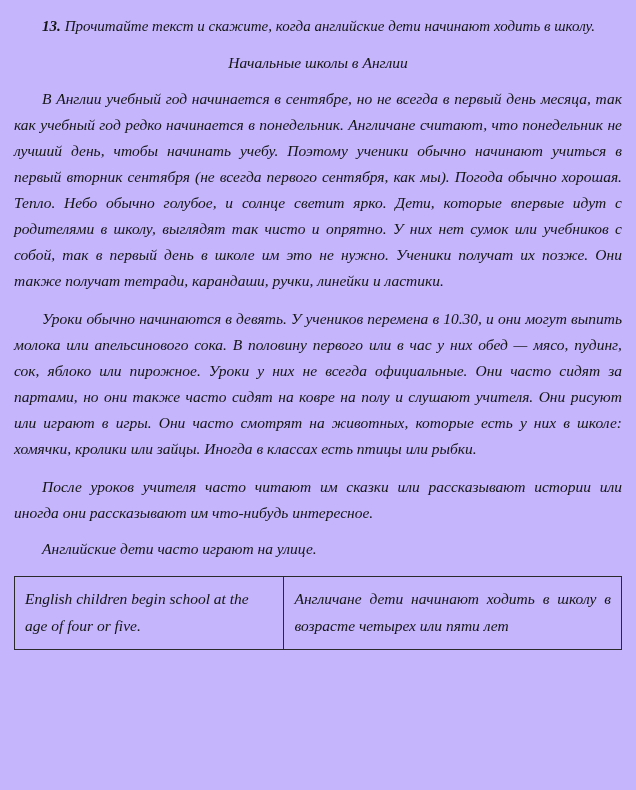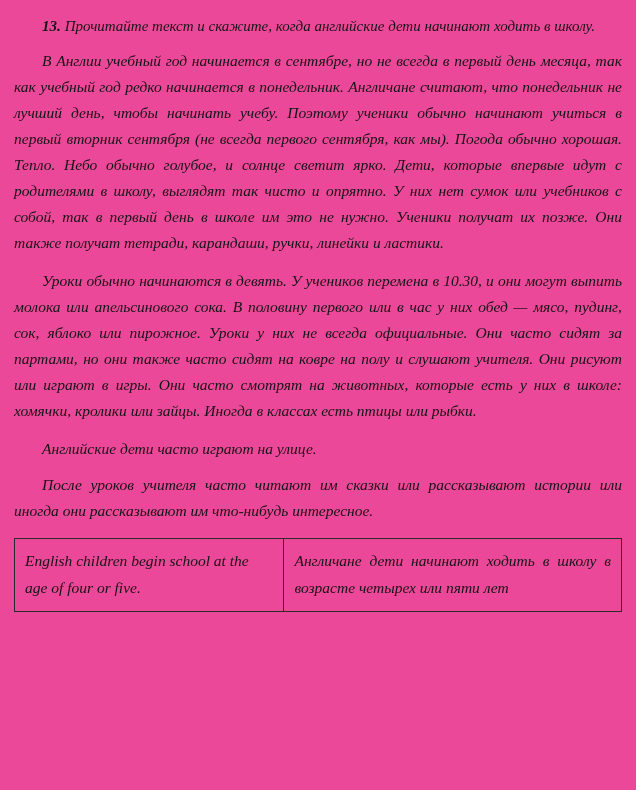--- a/index.html
+++ b/index.html
@@ -12,21 +12,21 @@
     min-height: 790px;
     font-family: "Liberation Serif", serif;
     color: #141414;
     -webkit-font-smoothing: antialiased;
   }
   .page {
     box-sizing: border-box;
     width: 636px;
     min-height: 790px;
     padding: 10px 14px 8px 14px;
-    background: #ec4899;
+    background: #c4b5fd;
   }
   .task-line {
     font-style: italic;
     font-size: 15px;
     line-height: 24px;
     margin: 4px 0 10px 0;
     text-indent: 28px;
   }
   .task-number {
     font-weight: bold;
@@ -76,29 +76,30 @@
 </style>
 </head>
 <body>
 
 <div class="page">
 
   <p class="task-line">
     <span class="task-number">13.</span><span>Прочитайте текст и скажите, когда английские дети начинают ходить в школу.</span>
   </p>
 
+  <h2 class="doc-title">Начальные школы в Англии</h2>
 
 
   <p class="para">В Англии учебный год начинается в сентябре, но не всегда в первый день месяца, так как учебный год редко начинается в понедельник. Англичане считают, что понедельник не лучший день, чтобы начинать учебу. Поэтому ученики обычно начинают учиться в первый вторник сентября (не всегда первого сентября, как мы). Погода обычно хорошая. Тепло. Небо обычно голубое, и солнце светит ярко. Дети, которые впервые идут с родителями в школу, выглядят так чисто и опрятно. У них нет сумок или учебников с собой, так в первый день в школе им это не нужно. Ученики получат их позже. Они также получат тетради, карандаши, ручки, линейки и ластики.</p>
 
   <p class="para">Уроки обычно начинаются в девять. У учеников перемена в 10.30, и они могут выпить молока или апельсинового сока. В половину первого или в час у них обед — мясо, пудинг, сок, яблоко или пирожное. Уроки у них не всегда официальные. Они часто сидят за партами, но они также часто сидят на ковре на полу и слушают учителя. Они рисуют или играют в игры. Они часто смотрят на животных, которые есть у них в школе: хомячки, кролики или зайцы. Иногда в классах есть птицы или рыбки.</p>
 
+  <p class="para tight">После уроков учителя часто читают им сказки или рассказывают истории или иногда они рассказывают им что-нибудь интересное.</p>
+
   <p class="para tight">Английские дети часто играют на улице.</p>
-
-  <p class="para tight">После уроков учителя часто читают им сказки или рассказывают истории или иногда они рассказывают им что-нибудь интересное.</p>
 
   <table class="translation-table">
     <tbody>
       <tr>
         <td class="col-en">English children begin school at the age of four or five.</td>
         <td class="col-ru">Англичане дети начинают ходить в школу в возрасте четырех или пяти лет</td>
       </tr>
     </tbody>
   </table>
 

